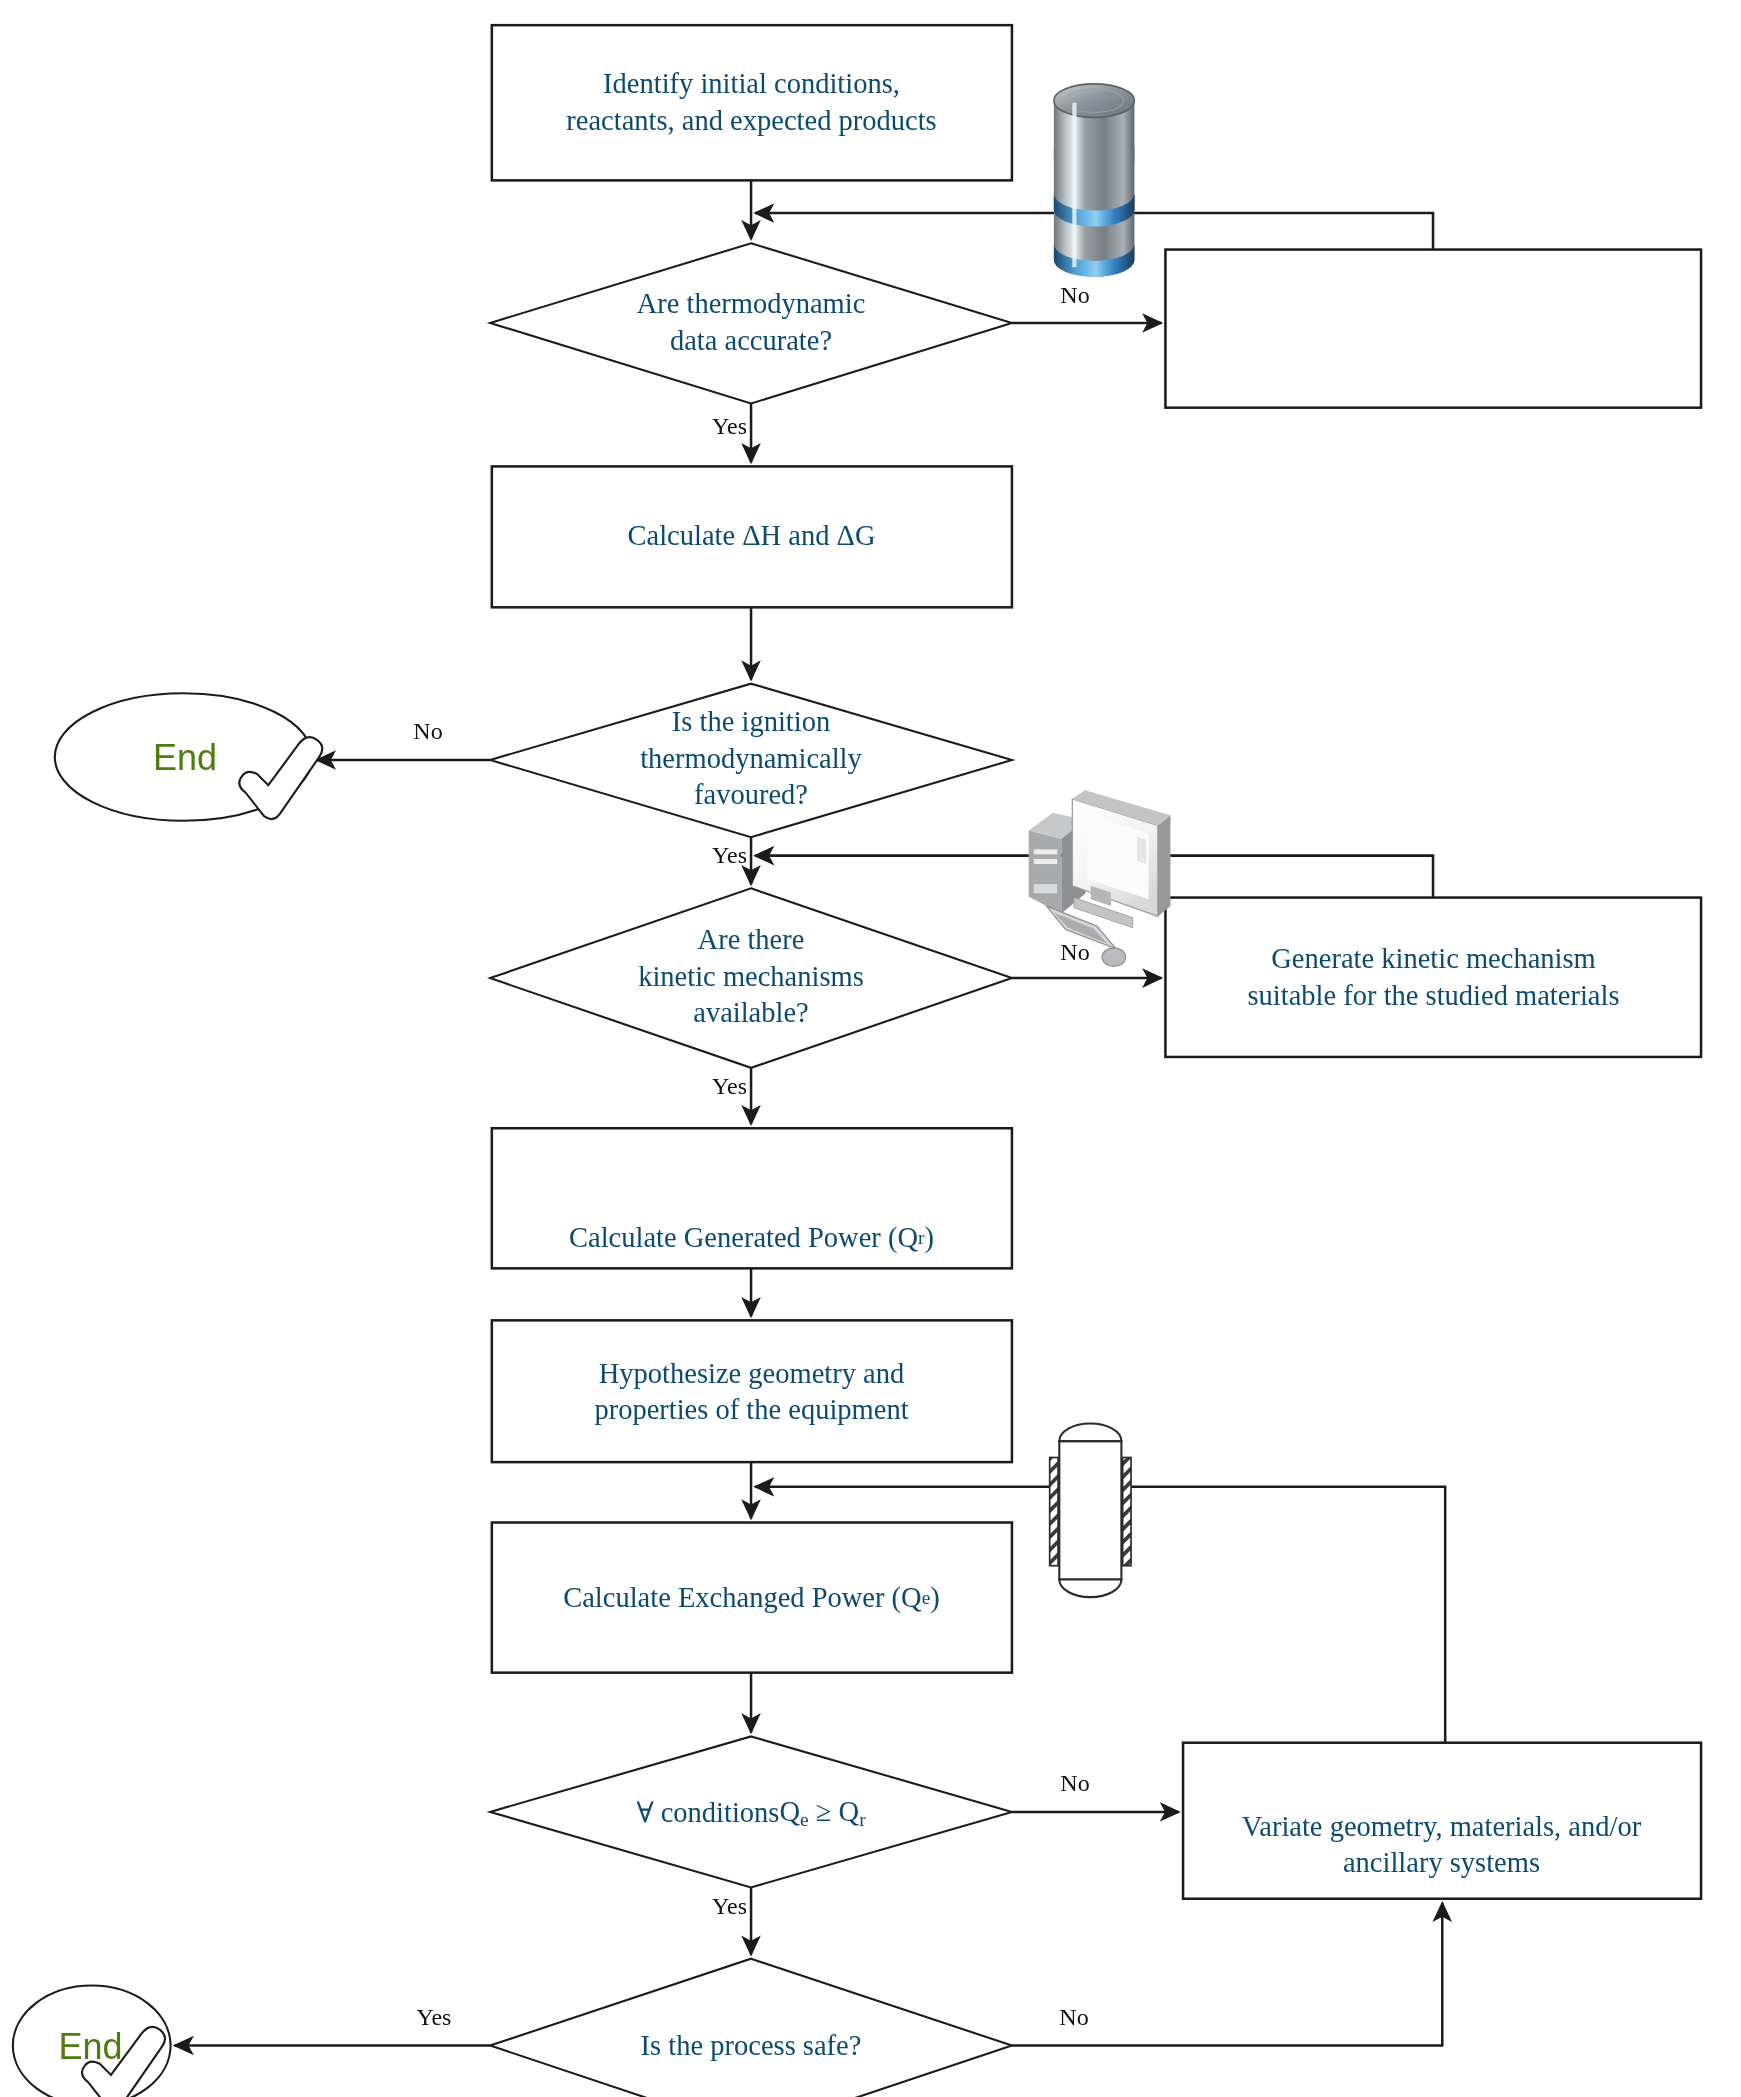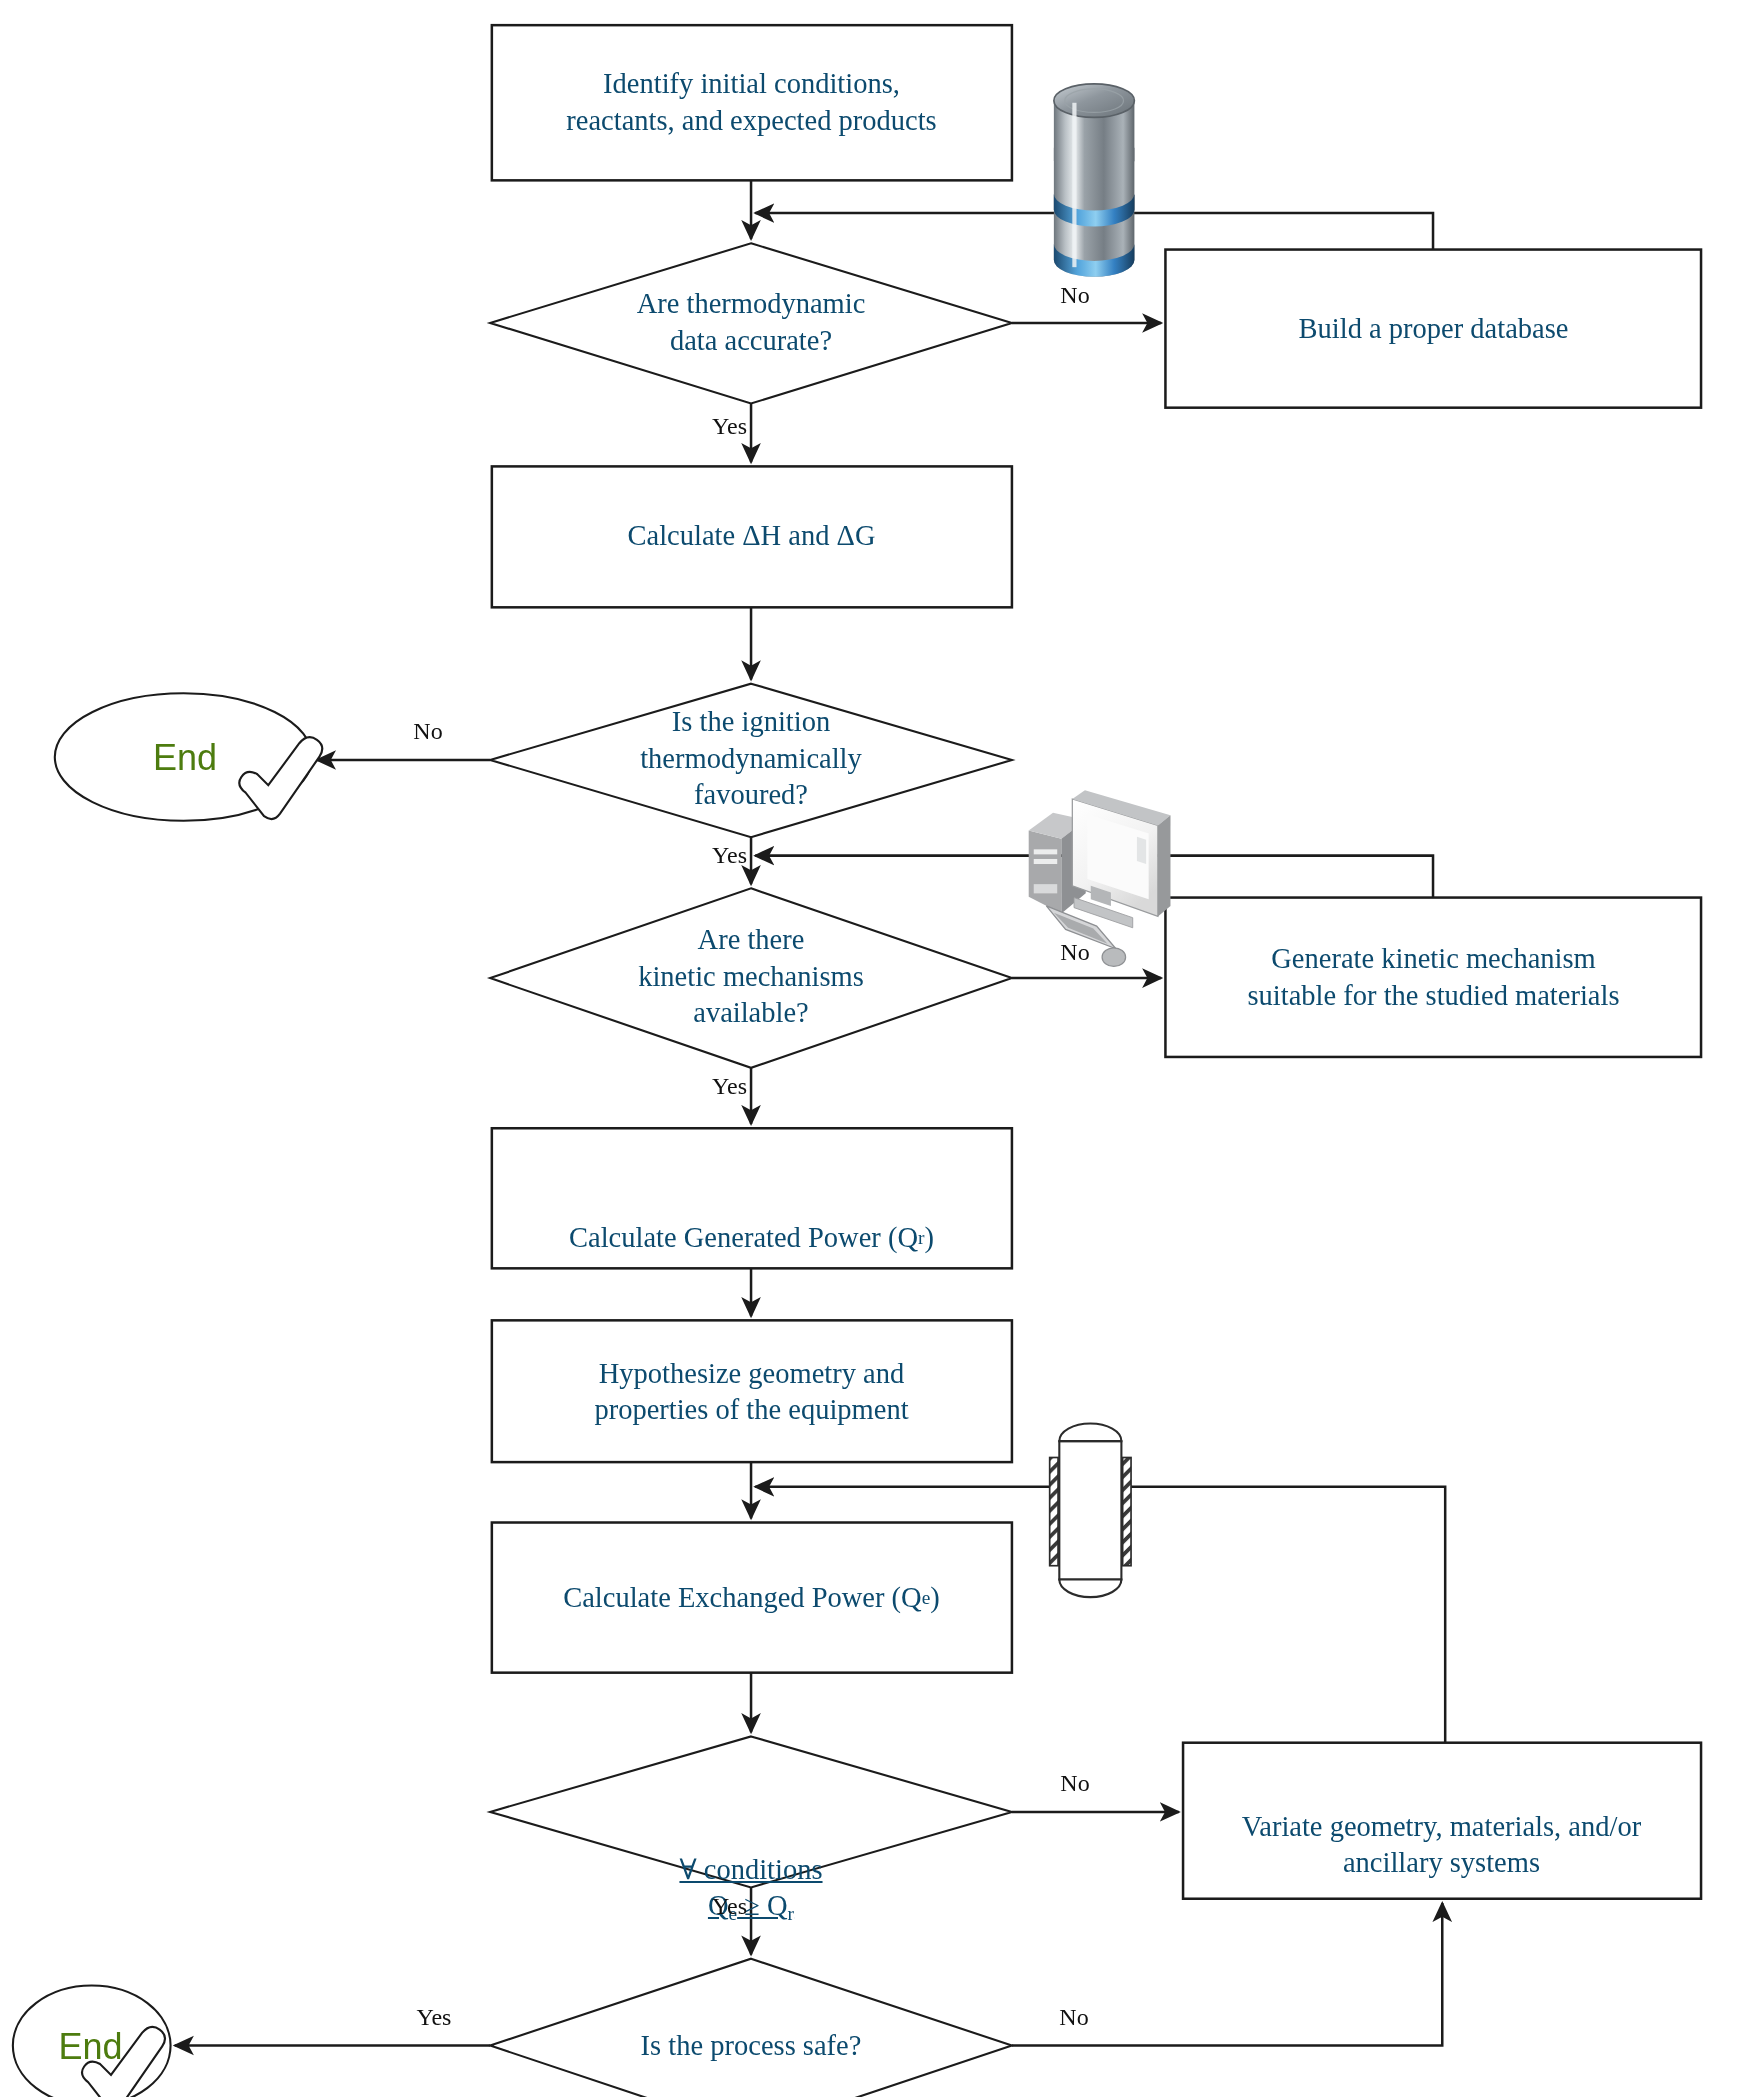--- a/index.html
+++ b/index.html
@@ -225,21 +225,20 @@
       <path d="M210,4965 q-24,-18 -10,-38 q14,-20 38,-6 l26,26 l74,-100 q20,-24 42,-8 q22,16 6,40 l-94,136 q-16,22 -38,6 Z"></path>
     </g>
   </svg>
 
   <div class="node-text process-text" style="left:500px; top:25px; width:503px; height:155px;">Identify initial conditions,
 reactants, and expected products</div>
 
   <div class="node-text decision-text" style="left:558px; top:268px; width:386px; height:109px;">Are thermodynamic
 data accurate?</div>
 
-  <div class="node-text process-text" style="left:1174px; top:250px; width:519px; height:158px;">Build a proper database</div>
 
   <div class="node-text process-text" style="left:500px; top:466px; width:503px; height:141px;">Calculate ΔH and ΔG</div>
 
   <div class="node-text decision-text" style="left:558px; top:696px; width:386px; height:126px;">Is the ignition
 thermodynamically
 favoured?</div>
 
   <div class="terminator-text" style="left:122px; top:733px; width:126px; height:49px;">End</div>
 
   <div class="node-text decision-text" style="left:558px; top:914px; width:386px; height:126px;">Are there
@@ -249,21 +248,21 @@
   <div class="node-text process-text" style="left:1174px; top:898px; width:519px; height:159px;">Generate kinetic mechanism
 suitable for the studied materials</div>
 
   <div class="node-text process-text" style="left:500px; top:1128px; width:503px; height:160px;margin-top:30px;"><span>Calculate Generated Power (Q</span><span class="sub">r</span><span>)</span></div>
 
   <div class="node-text process-text" style="left:500px; top:1321px; width:503px; height:142px;">Hypothesize geometry and
 properties of the equipment</div>
 
   <div class="node-text process-text" style="left:500px; top:1523px; width:503px; height:150px;"><span>Calculate Exchanged Power (Q</span><span class="sub">e</span><span>)</span></div>
 
-  <div class="node-text decision-text" style="left:558px; top:1838px; width:386px; height:103px; flex-direction:column;text-decoration:underline;">
+  <div class="node-text decision-text" style="left:558px; top:1762px; width:386px; height:103px; flex-direction:row;">
     <div>∀ conditions</div>
     <div><span>Q</span><span class="sub">e</span><span> ≥ Q</span><span class="sub">r</span></div>
   </div>
 
   <div class="node-text process-text" style="left:1191px; top:1743px; width:501px; height:156px;margin-top:24px;">Variate geometry, materials, and/or
 ancillary systems</div>
 
   <div class="node-text decision-text" style="left:558px; top:2022px; width:386px; height:48px;">Is the process safe?</div>
 
   <div class="terminator-text" style="left:34px; top:2022px; width:113px; height:49px;">End</div>

